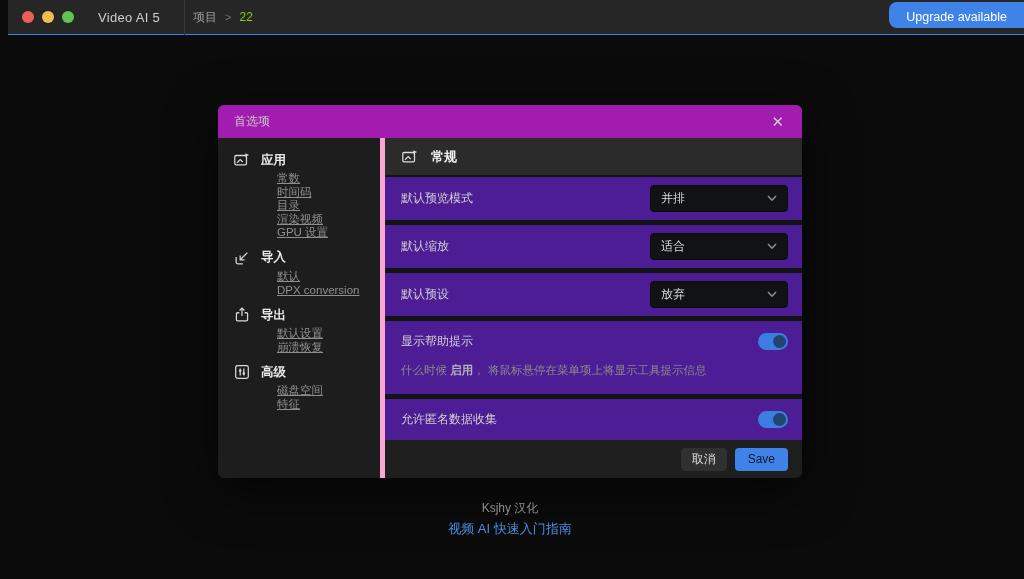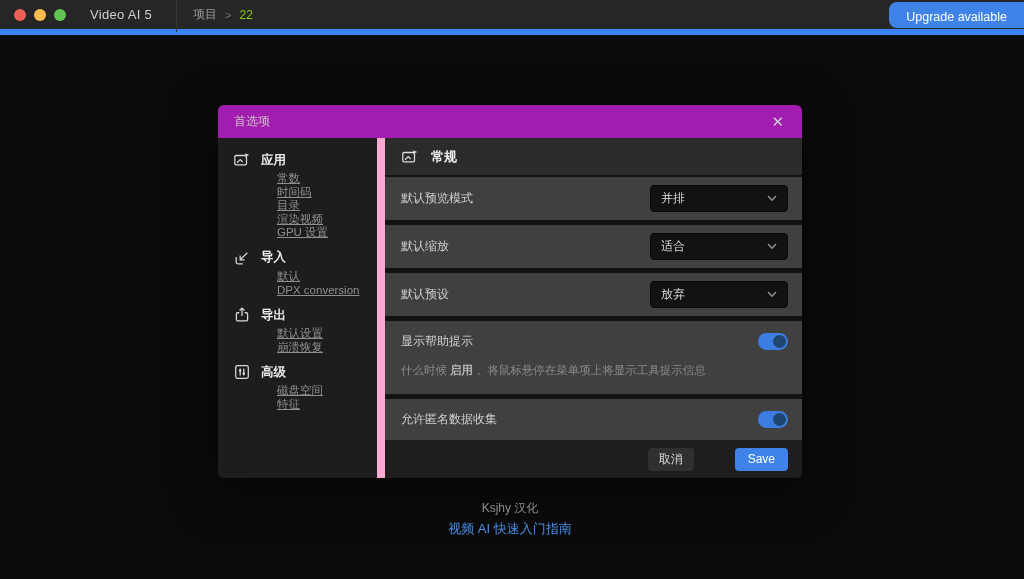--- a/index.html
+++ b/index.html
@@ -5,32 +5,32 @@
   * { margin:0; padding:0; box-sizing:border-box; }
   html,body { width:1024px; height:579px; overflow:hidden; }
   body {
     font-family:"Liberation Sans","DejaVu Sans",sans-serif;
     background:#0b0b0b; color:#e6e6e6; position:relative;
     -webkit-font-smoothing:antialiased;
   }
 
   
   .titlebar {
-    position:absolute; top:0; left:0; right:0; height:35px;
+    position:absolute; top:0; left:8px; right:0; height:35px;
     background:#262626; display:flex; align-items:center;
-    border-bottom:6px solid #3b82f6;
+    border-bottom:1px solid #3b82f6;
   }
   .traffic { display:flex; gap:8px; margin-left:14px; }
   .dot { width:12px; height:12px; border-radius:50%; }
   .dot.red { background:#ec5f59; }
   .dot.yellow { background:#f5bd4f; }
   .dot.green { background:#61c354; }
   .app-title { margin-left:24px; font-size:13px; color:#cfcfcf; letter-spacing:.3px; }
   .tb-sep { width:1px; height:35px; background:#383838; margin-left:24px; }
-  .breadcrumb { display:flex; align-items:center; gap:8px; margin-left:16px; font-size:12px; }
+  .breadcrumb { display:flex; align-items:center; gap:8px; margin-left:8px; font-size:12px; }
   .crumb-section { color:#9a9a9a; }
   .crumb-arrow { color:#777; font-size:11px; }
   .crumb-item { color:#84cc16; font-weight:normal; }
   .tb-spacer { flex:1; }
   .version { color:#6e6e6e; font-size:12px; margin-right:16px; }
   .upgrade-btn {
     position:absolute; right:0; top:2px; height:26px; line-height:31px;
     padding:0 17px; background:#3f83e8; color:#fff; font-size:12.5px;
     border:none; border-radius:8px 0 0 8px; cursor:pointer;
   }
@@ -49,21 +49,21 @@
   .dialog-title { font-size:12px; color:#c9c9c9; }
   .dialog-close {
     margin-left:auto; font-size:15px; color:#cfcfcf; cursor:pointer;
     line-height:1; padding:2px;
   }
   .dialog-body { flex:1; display:flex; min-height:0; }
 
   
   .prefs-sidebar {
     width:167px; flex:0 0 167px; background:#1d1d1d;
-    padding:13px 0 0 15px; border-right:8px solid #f9a8d4;
+    padding:13px 0 0 15px; border-right:5px solid #f9a8d4;
   }
   .side-section { margin-bottom:9px; }
   .side-head { display:flex; align-items:center; gap:10px; cursor:pointer; }
   .side-head .icon { width:18px; height:18px; color:#d8d8d8; display:flex; }
   .side-head .icon svg { width:18px; height:18px; }
   .side-label { font-size:12.5px; font-weight:bold; color:#eaeaea; }
   .side-items { margin:3px 0 0 44px; }
   .side-item {
     font-size:11.5px; color:#8f8f8f; line-height:13.6px; cursor:pointer;
     white-space:nowrap;
@@ -74,23 +74,22 @@
   .prefs-main { flex:1; background:#131313; display:flex; flex-direction:column; min-width:0; }
   .panel-header {
     height:37px; flex:0 0 37px; background:#2b2b2b; display:flex;
     align-items:center; gap:12px; padding:0 16px; margin-bottom:2px;
   }
   .panel-header .icon { width:18px; height:18px; color:#ddd; display:flex; }
   .panel-header .icon svg { width:18px; height:18px; }
   .panel-title { font-size:13px; font-weight:bold; color:#efefef; }
 
   .row {
-    background:#404040; margin-bottom:5px; padding:0 14px 0 16px;
+    background:#4c1d95; margin-bottom:5px; padding:0 14px 0 16px;
     flex:0 0 auto;
-    font-family:Liberation Serif, serif;
   }
   .row.select-row { height:43px; display:flex; align-items:center; justify-content:space-between; }
   .row-label { font-size:12px; color:#cfcfcf; }
   .dropdown {
     width:138px; height:27px; background:#111214; border:1px solid #0a0a0a;
     border-radius:4px; display:flex; align-items:center; cursor:pointer;
     padding:0 10px; justify-content:space-between;
   }
   .dropdown-value { font-size:12px; color:#dedede; }
   .chev { width:10px; height:7px; display:flex; }
@@ -114,21 +113,21 @@
 
   .panel-footer {
     flex:1; display:flex; align-items:center; justify-content:flex-end;
     gap:8px; padding:0 14px; background:#1e1e1e;
   }
   .btn {
     height:23px; border:none; border-radius:4px; font-size:12px; cursor:pointer;
     padding:0 11px; font-family:inherit;
   }
   .btn.cancel { background:#303030; color:#dcdcdc; }
-  .btn.save { background:#3f83e8; color:#ffffff; padding:0 13px;margin-left:33px; }
+  .btn.save { background:#3f83e8; color:#0f172a; padding:0 13px; }
 
   
   .page-credit {
     position:absolute; top:500px; left:0; width:1020px; text-align:center;
     font-size:12px; color:#8c8c8c;
   }
   .page-guide {
     position:absolute; top:520px; left:0; width:1020px; text-align:center;
     font-size:13px; color:#4a8ee6; cursor:pointer;
   }

